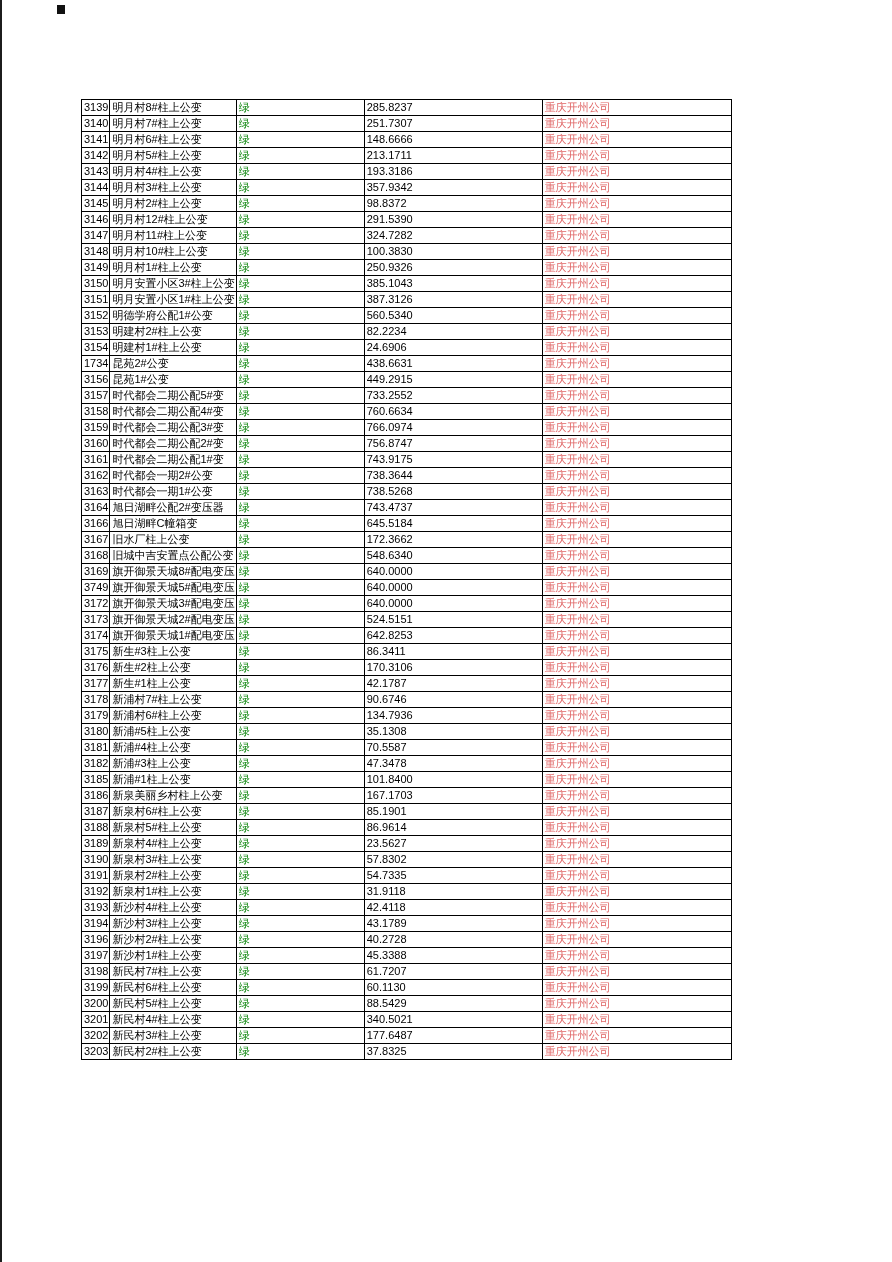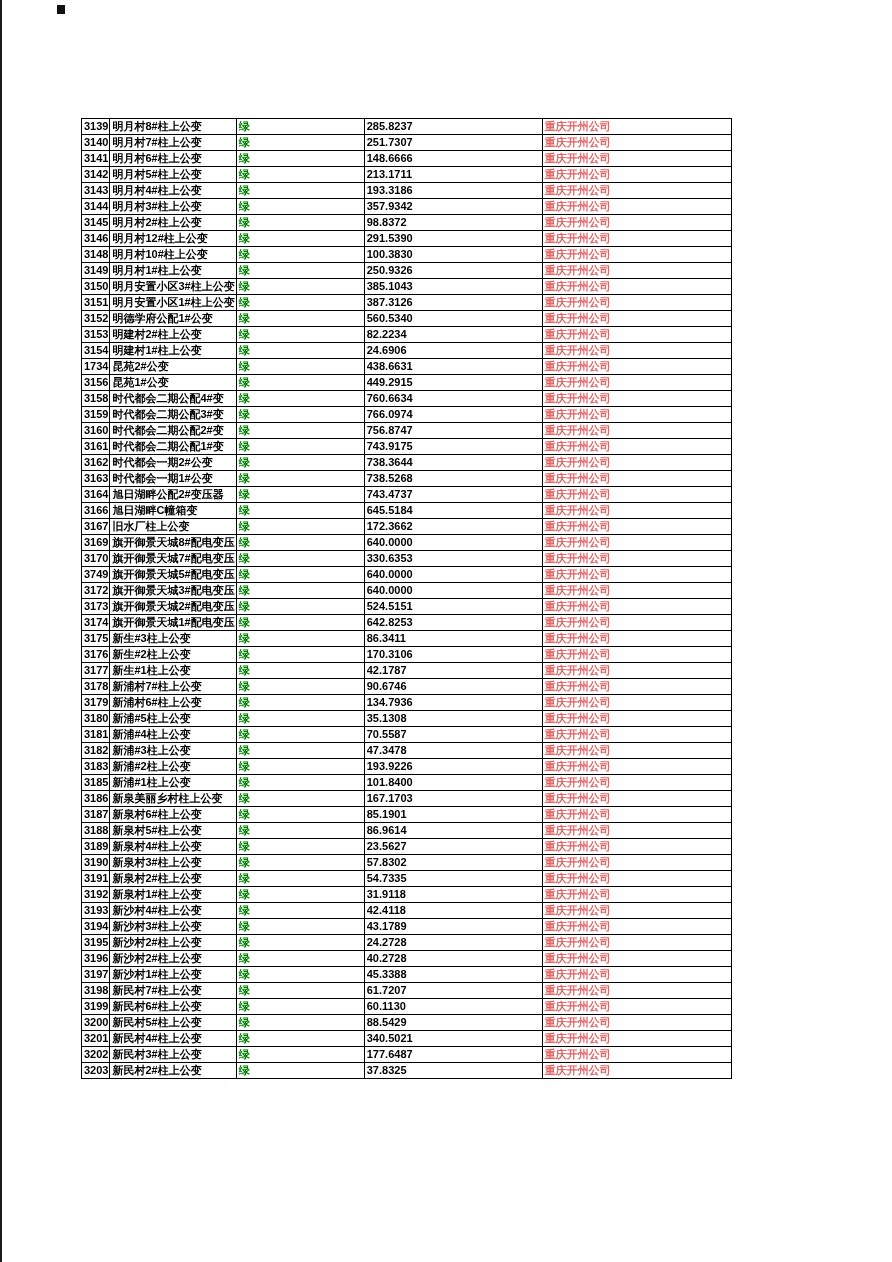--- a/index.html
+++ b/index.html
@@ -20,21 +20,21 @@
   }
   .edge-left{
     position:absolute;left:0;top:0;width:2px;height:1262px;
     background:#1c1c1c;
   }
   .artifact-mark{
     position:absolute;left:57px;top:5px;width:8px;height:9px;
     background:#111;
   }
   .sheet{
-    position:absolute;left:81px;top:118px;font-weight:bold;
+    position:absolute;left:81px;top:99px;
   }
   table{
     border-collapse:collapse;
     table-layout:fixed;
   }
   col.c1{width:28px;}
   col.c2{width:122px;}
   col.c3{width:128px;}
   col.c4{width:178px;}
   col.c5{width:189px;}
@@ -119,20 +119,27 @@
     <td class="c-company">重庆开州公司</td>
   </tr>
         <tr>
     <td class="c-id">3146</td>
     <td class="c-name">明月村12#柱上公变</td>
     <td class="c-status">绿</td>
     <td class="c-value">291.5390</td>
     <td class="c-company">重庆开州公司</td>
   </tr>
         <tr>
+    <td class="c-id">3147</td>
+    <td class="c-name">明月村11#柱上公变</td>
+    <td class="c-status">绿</td>
+    <td class="c-value">324.7282</td>
+    <td class="c-company">重庆开州公司</td>
+  </tr>
+        <tr>
     <td class="c-id">3148</td>
     <td class="c-name">明月村10#柱上公变</td>
     <td class="c-status">绿</td>
     <td class="c-value">100.3830</td>
     <td class="c-company">重庆开州公司</td>
   </tr>
         <tr>
     <td class="c-id">3149</td>
     <td class="c-name">明月村1#柱上公变</td>
     <td class="c-status">绿</td>
@@ -182,20 +189,27 @@
     <td class="c-company">重庆开州公司</td>
   </tr>
         <tr>
     <td class="c-id">3156</td>
     <td class="c-name">昆苑1#公变</td>
     <td class="c-status">绿</td>
     <td class="c-value">449.2915</td>
     <td class="c-company">重庆开州公司</td>
   </tr>
         <tr>
+    <td class="c-id">3157</td>
+    <td class="c-name">时代都会二期公配5#变</td>
+    <td class="c-status">绿</td>
+    <td class="c-value">733.2552</td>
+    <td class="c-company">重庆开州公司</td>
+  </tr>
+        <tr>
     <td class="c-id">3158</td>
     <td class="c-name">时代都会二期公配4#变</td>
     <td class="c-status">绿</td>
     <td class="c-value">760.6634</td>
     <td class="c-company">重庆开州公司</td>
   </tr>
         <tr>
     <td class="c-id">3159</td>
     <td class="c-name">时代都会二期公配3#变</td>
     <td class="c-status">绿</td>
@@ -245,34 +259,34 @@
     <td class="c-company">重庆开州公司</td>
   </tr>
         <tr>
     <td class="c-id">3167</td>
     <td class="c-name">旧水厂柱上公变</td>
     <td class="c-status">绿</td>
     <td class="c-value">172.3662</td>
     <td class="c-company">重庆开州公司</td>
   </tr>
         <tr>
+    <td class="c-id">3168</td>
+    <td class="c-name">旧城中吉安置点公配公变</td>
+    <td class="c-status">绿</td>
+    <td class="c-value">548.6340</td>
+    <td class="c-company">重庆开州公司</td>
+  </tr>
+        <tr>
     <td class="c-id">3169</td>
     <td class="c-name">旗开御景天城8#配电变压</td>
     <td class="c-status">绿</td>
     <td class="c-value">640.0000</td>
     <td class="c-company">重庆开州公司</td>
   </tr>
         <tr>
-    <td class="c-id">3170</td>
-    <td class="c-name">旗开御景天城7#配电变压</td>
-    <td class="c-status">绿</td>
-    <td class="c-value">330.6353</td>
-    <td class="c-company">重庆开州公司</td>
-  </tr>
-        <tr>
     <td class="c-id">3749</td>
     <td class="c-name">旗开御景天城5#配电变压</td>
     <td class="c-status">绿</td>
     <td class="c-value">640.0000</td>
     <td class="c-company">重庆开州公司</td>
   </tr>
         <tr>
     <td class="c-id">3172</td>
     <td class="c-name">旗开御景天城3#配电变压</td>
     <td class="c-status">绿</td>
@@ -343,27 +357,20 @@
     <td class="c-company">重庆开州公司</td>
   </tr>
         <tr>
     <td class="c-id">3182</td>
     <td class="c-name">新浦#3柱上公变</td>
     <td class="c-status">绿</td>
     <td class="c-value">47.3478</td>
     <td class="c-company">重庆开州公司</td>
   </tr>
         <tr>
-    <td class="c-id">3183</td>
-    <td class="c-name">新浦#2柱上公变</td>
-    <td class="c-status">绿</td>
-    <td class="c-value">193.9226</td>
-    <td class="c-company">重庆开州公司</td>
-  </tr>
-        <tr>
     <td class="c-id">3185</td>
     <td class="c-name">新浦#1柱上公变</td>
     <td class="c-status">绿</td>
     <td class="c-value">101.8400</td>
     <td class="c-company">重庆开州公司</td>
   </tr>
         <tr>
     <td class="c-id">3186</td>
     <td class="c-name">新泉美丽乡村柱上公变</td>
     <td class="c-status">绿</td>
@@ -417,27 +424,20 @@
     <td class="c-name">新沙村4#柱上公变</td>
     <td class="c-status">绿</td>
     <td class="c-value">42.4118</td>
     <td class="c-company">重庆开州公司</td>
   </tr>
         <tr>
     <td class="c-id">3194</td>
     <td class="c-name">新沙村3#柱上公变</td>
     <td class="c-status">绿</td>
     <td class="c-value">43.1789</td>
-    <td class="c-company">重庆开州公司</td>
-  </tr>
-        <tr>
-    <td class="c-id">3195</td>
-    <td class="c-name">新沙村2#柱上公变</td>
-    <td class="c-status">绿</td>
-    <td class="c-value">24.2728</td>
     <td class="c-company">重庆开州公司</td>
   </tr>
         <tr>
     <td class="c-id">3196</td>
     <td class="c-name">新沙村2#柱上公变</td>
     <td class="c-status">绿</td>
     <td class="c-value">40.2728</td>
     <td class="c-company">重庆开州公司</td>
   </tr>
         <tr>

